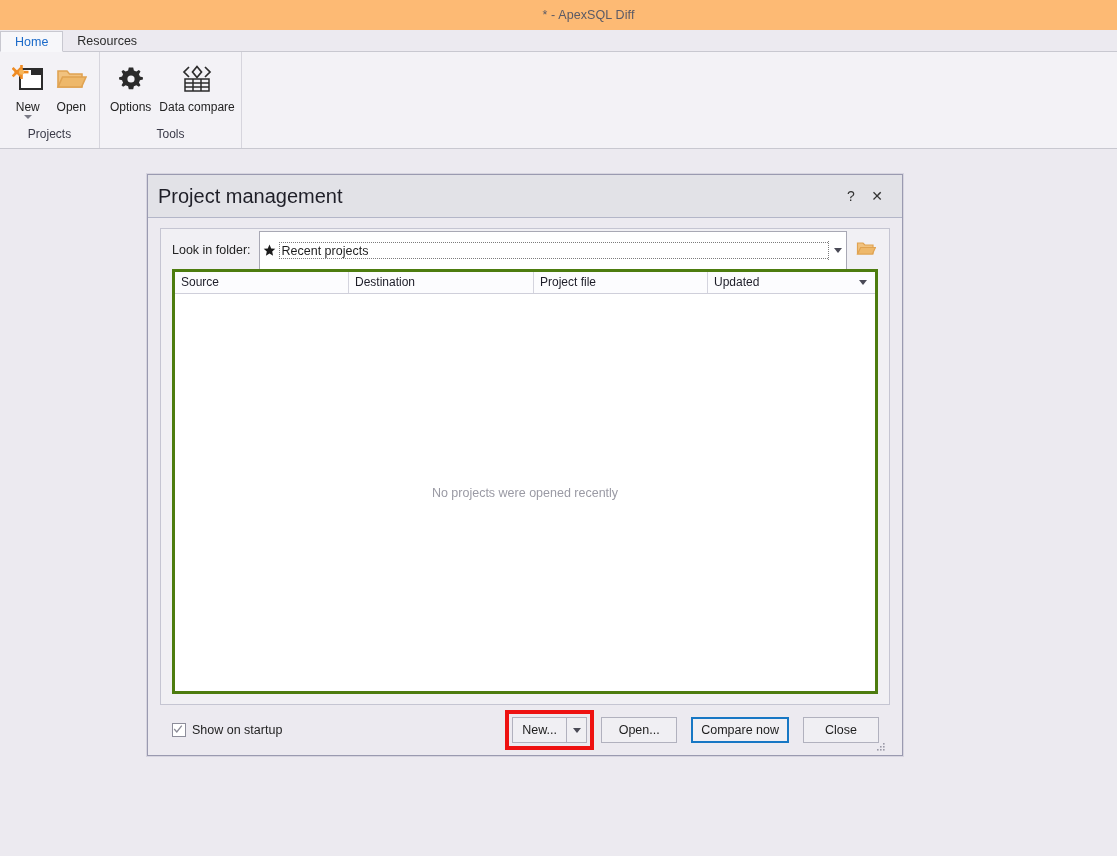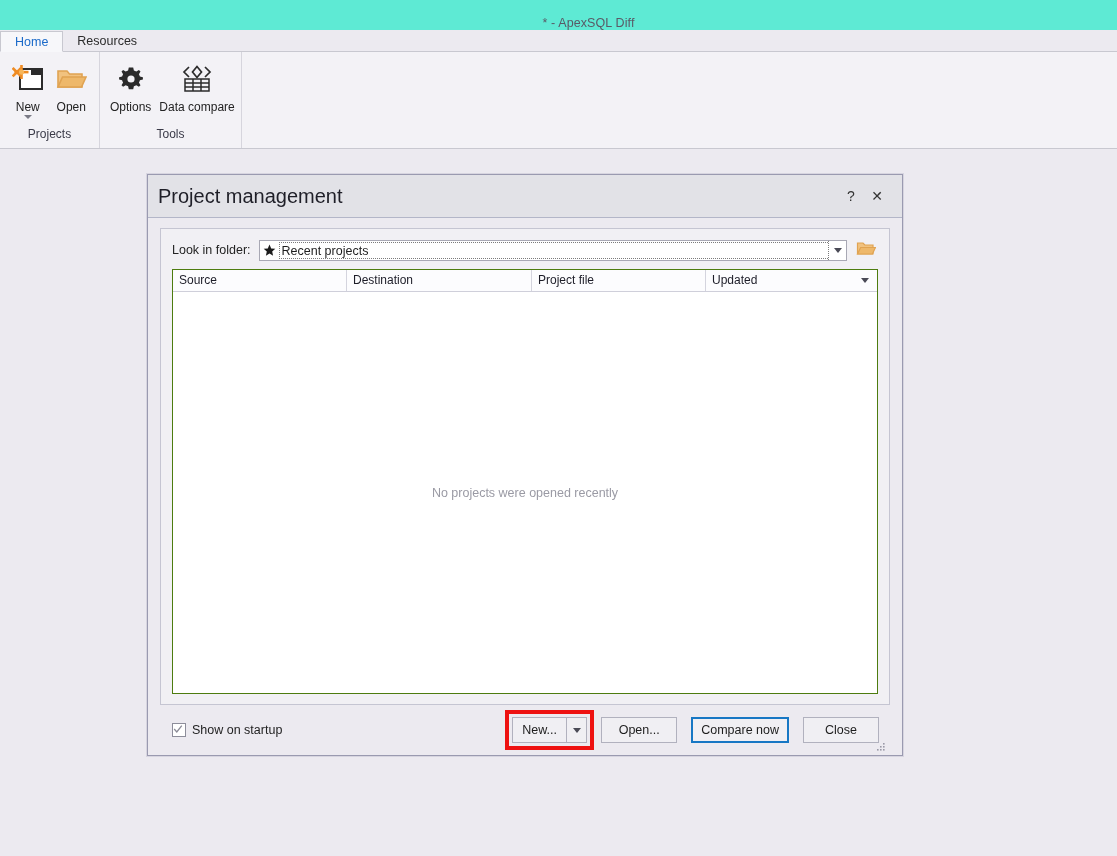--- a/index.html
+++ b/index.html
@@ -14,23 +14,23 @@
     font-size: 12px;
     color: #252525;
     overflow: hidden;
     position: relative;
   }
 
   
   .titlebar {
     height: 30px;
     width: 100%;
-    background: #5eead4;
-    display: flex;
-    align-items: flex-end;
+    background: #fdba74;
+    display: flex;
+    align-items: center;
     justify-content: center;
     position: relative;
   }
   .app-title {
     font-size: 12.5px;
     color: #5a5a66;
     letter-spacing: 0.1px;
     margin-left: 60px;
   }
 
@@ -187,21 +187,21 @@
     margin-bottom: 8px;
   }
   .lookin-label {
     font-size: 12.5px;
     color: #232323;
     margin-right: 8px;
     white-space: nowrap;
   }
   .combo {
     flex: 1;
-    height: 21px;
+    height: 39px;
     background: #ffffff;
     border: 1px solid #a8a8b4;
     display: flex;
     align-items: center;
     box-sizing: border-box;
     position: relative;
   }
   .combo-star {
     width: 19px;
     display: flex;
@@ -244,21 +244,21 @@
     display: flex;
     align-items: center;
     justify-content: center;
     flex: none;
   }
 
   
   .grid {
     flex: 1;
     background: #ffffff;
-    border: 1px solid #4d7c0f;
+    border: 3px solid #4d7c0f;
     display: flex;
     flex-direction: column;
     box-sizing: border-box;
     position: relative;
   }
   .grid-head {
     display: flex;
     height: 21px;
     background: #fcfcfe;
     border-bottom: 1px solid #cfcfda;

